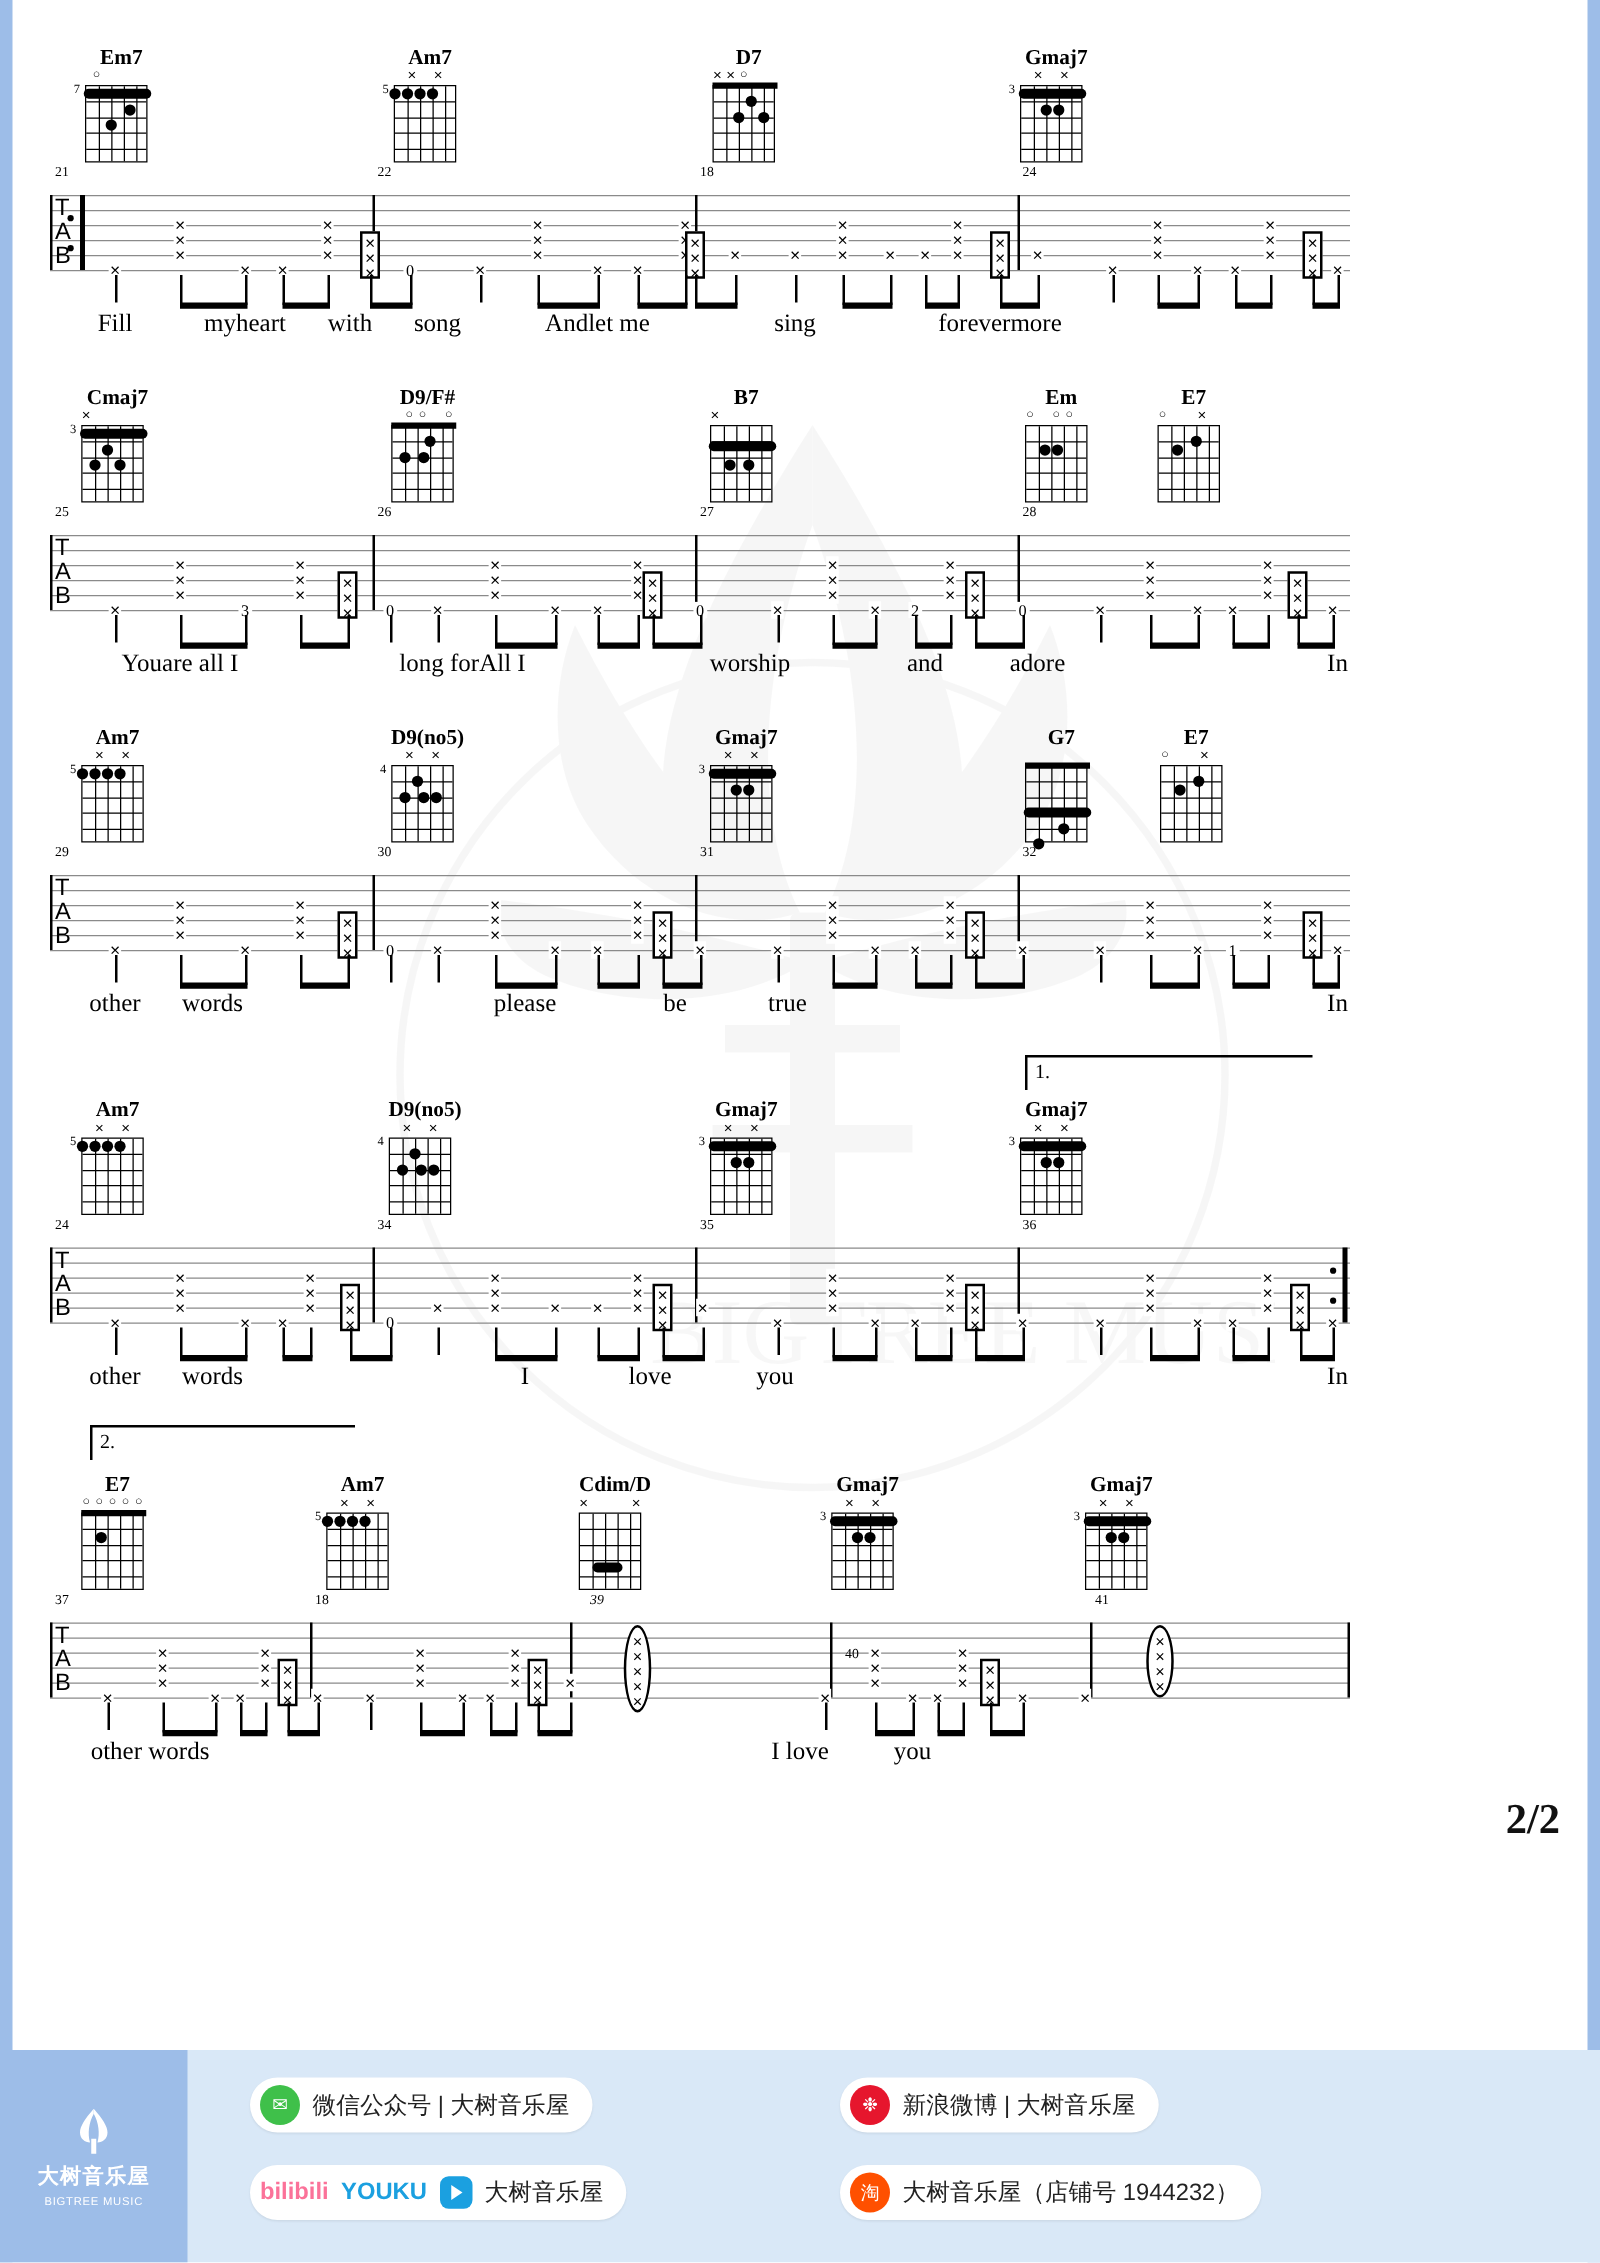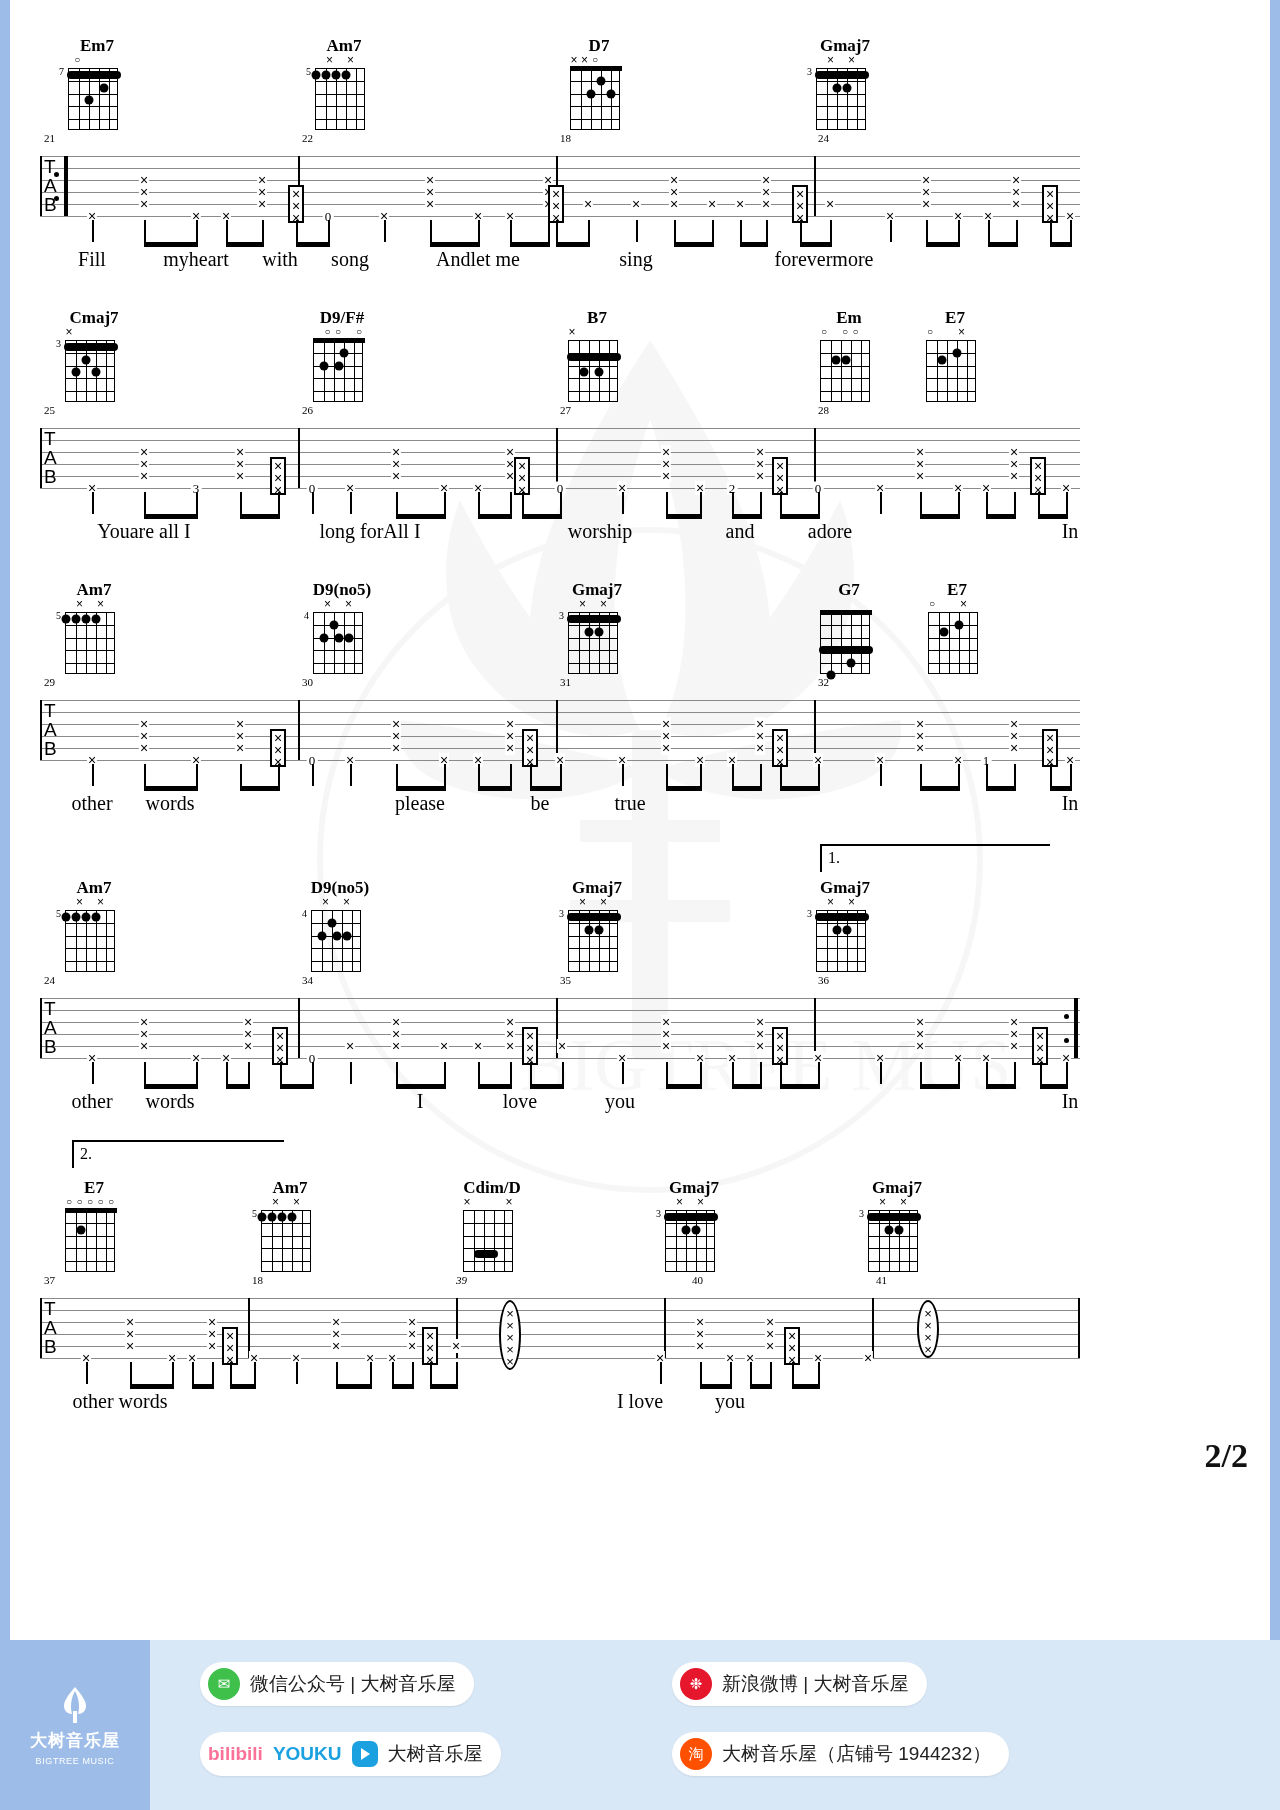--- a/index.html
+++ b/index.html
@@ -403,21 +403,21 @@
           <div class="stem" style="left: 1030px; top: 0px; height: 24px;"></div>
           <div class="beam" style="left: 1010px; width: 22px; top: 22px;"></div>
         </div>
         <div class="lyrics" style="top: 212px;">
           <div class="lyr" style="left: 52px;">Fill</div>
           <div class="lyr" style="left: 156px;">myheart</div>
           <div class="lyr" style="left: 240px;">with</div>
           <div class="lyr" style="left: 310px;">song</div>
           <div class="lyr" style="left: 438px;">Andlet me</div>
           <div class="lyr" style="left: 596px;">sing</div>
-          <div class="lyr" style="left: 760px; margin-left: 24px;">forevermore</div>
+          <div class="lyr" style="left: 760px;">forevermore</div>
         </div>
       </div>
       <div class="system" style="top: 308px;">
         <div class="chordrow">
           <div class="chord" style="left: 57px;">
             <div class="cname">Cmaj7</div>
             <div class="omx">
               <span style="left: 4px; font-size: 12px;">×</span>
             </div>
             <div class="grid-wrap">
@@ -1264,23 +1264,23 @@
             <div class="sline" style="top: 44px;"></div>
             <div class="sline" style="top: 56px;"></div>
             <div class="sline" style="top: 68px;"></div>
             <div class="tabletter" style="top: 10px;">T</div>
             <div class="tabletter" style="top: 29px;">A</div>
             <div class="tabletter" style="top: 48px;">B</div>
             <div class="measnum" style="left: 4px;">37</div>
             <div class="barline" style="left: 208px; top: 8px; height: 60px;"></div>
             <div class="measnum" style="left: 212px;">18</div>
             <div class="barline" style="left: 416px; top: 8px; height: 60px;"></div>
-            <div class="measnum" style="left: 416px; font-style: italic;">39</div>
+            <div class="measnum" style="left: 432px; font-style: italic;">39</div>
             <div class="barline" style="left: 624px; top: 8px; height: 60px;"></div>
-            <div class="measnum" style="left: 652px;">40</div>
+            <div class="measnum" style="left: 636px; margin-top: 43px;">40</div>
             <div class="barline" style="left: 832px; top: 8px; height: 60px;"></div>
             <div class="measnum" style="left: 836px;">41</div>
             <div class="barline" style="left: 0px; top: 8px; height: 60px; width: 2px;"></div>
             <div class="barline" style="left: 1038px; top: 8px; height: 60px;"></div>
             <div class="notex" style="left: 46px; top: 68px;">×</div>
             <div class="notex" style="left: 90px; top: 32px;">×</div>
             <div class="notex" style="left: 90px; top: 44px;">×</div>
             <div class="notex" style="left: 90px; top: 56px;">×</div>
             <div class="notex" style="left: 132px; top: 68px;">×</div>
             <div class="notex" style="left: 152px; top: 68px;">×</div>

